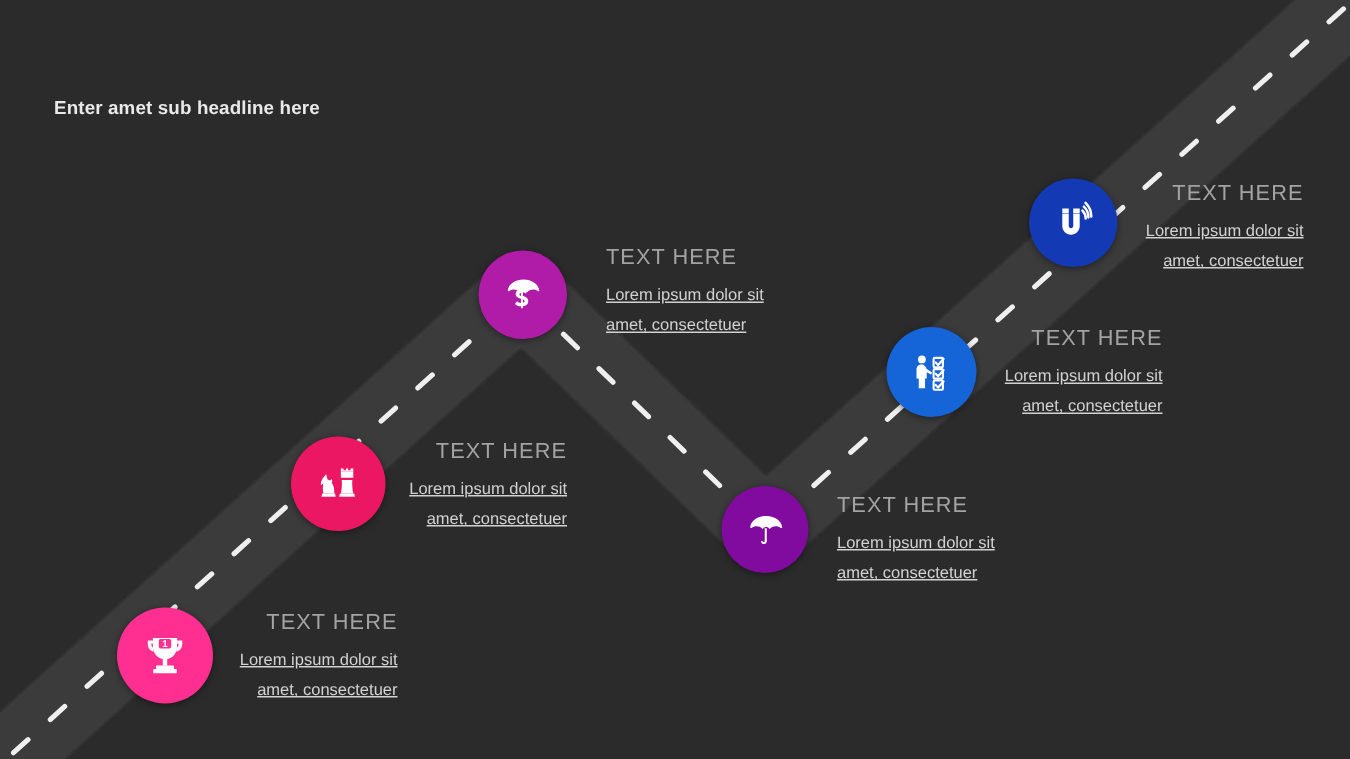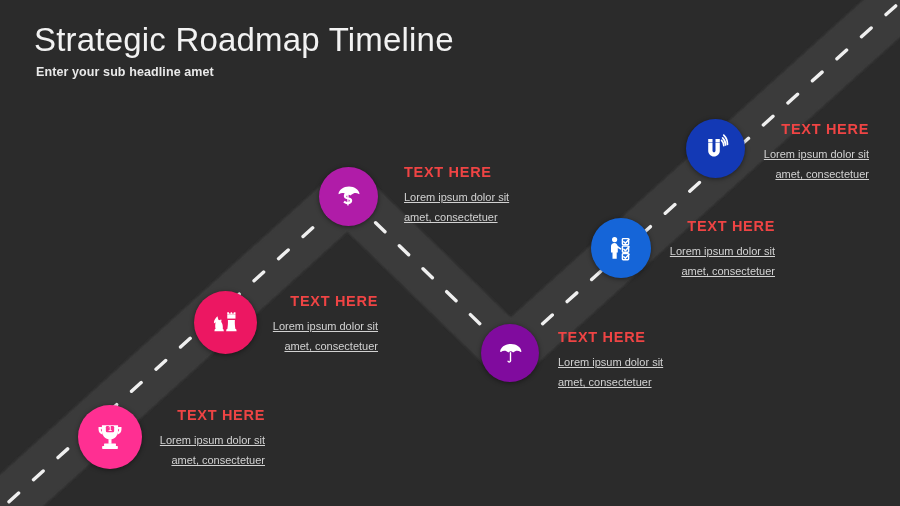--- a/index.html
+++ b/index.html
@@ -30,21 +30,21 @@
   .node{position:absolute;}
   .dot{
     position:absolute;border-radius:50%;
     display:flex;align-items:center;justify-content:center;
     box-shadow:0 1px 5px rgba(0,0,0,.45);
   }
   .dot svg{display:block;}
 
   .txt{position:absolute;}
   .txt .hd{
-    font-size:14.5px;font-weight:700;color:#ef4444;
+    font-size:14.5px;font-weight:400;color:#a3a3a3;
     letter-spacing:.7px;line-height:19px;white-space:nowrap;
     margin-bottom:5px;
   }
   .txt .bd{
     font-size:11px;font-weight:400;color:#d2d2d2;
     line-height:20px;white-space:nowrap;text-decoration:underline;
   }
   .txt.right{text-align:right;}
   .txt.left{text-align:left;}
 </style>
@@ -59,22 +59,21 @@
         <feGaussianBlur stdDeviation="1.1"></feGaussianBlur>
       </filter>
     </defs>
 
     <polyline points="-40,546 348,196 510,353 940,-34" fill="none" stroke="#3d3d3d" stroke-width="52" stroke-linejoin="round" stroke-linecap="butt" filter="url(#soft)"></polyline>
     <polyline points="-40,546 348,196 510,353 940,-34" fill="none" stroke="#3b3b3b" stroke-width="48" stroke-linejoin="round" stroke-linecap="butt"></polyline>
 
     <polyline points="-40,546 348,196 510,353 940,-34" fill="none" stroke="#ffffff" stroke-width="3.4" stroke-dasharray="13 20" stroke-linecap="round" stroke-linejoin="round" opacity="0.92"></polyline>
   </svg>
 
-  <div id="title">Strategic Roadmap Timeline</div>
-  <div id="subtitle">Enter your sub headline amet</div>
+  <div id="subtitle">Enter amet sub headline here</div>
 
   <div class="node">
     <div class="dot" style="left:78px;top:405px;width:64px;height:64px;background:#ff2f92;">
       <svg width="34" height="34" viewBox="0 0 32 32" fill="#fff">
         <path d="M8.4 5h15.2v5.2c0 4.6-3.1 8.1-7.6 8.1S8.4 14.8 8.4 10.2V5z"></path>
         <path d="M8.4 6.6H5.2v2.2c0 2.6 1.6 4.4 3.6 4.8v-2.3c-.9-.4-1.4-1.3-1.4-2.5V8.6h1z"></path>
         <path d="M23.6 6.6h3.2v2.2c0 2.6-1.6 4.4-3.6 4.8v-2.3c.9-.4 1.4-1.3 1.4-2.5V8.6h-1z"></path>
         <rect x="14.6" y="18" width="2.8" height="4.4"></rect>
         <rect x="10.4" y="22.2" width="11.2" height="2.4" rx=".5"></rect>
         <rect x="8.6" y="24.4" width="14.8" height="2.8" rx=".6"></rect>

